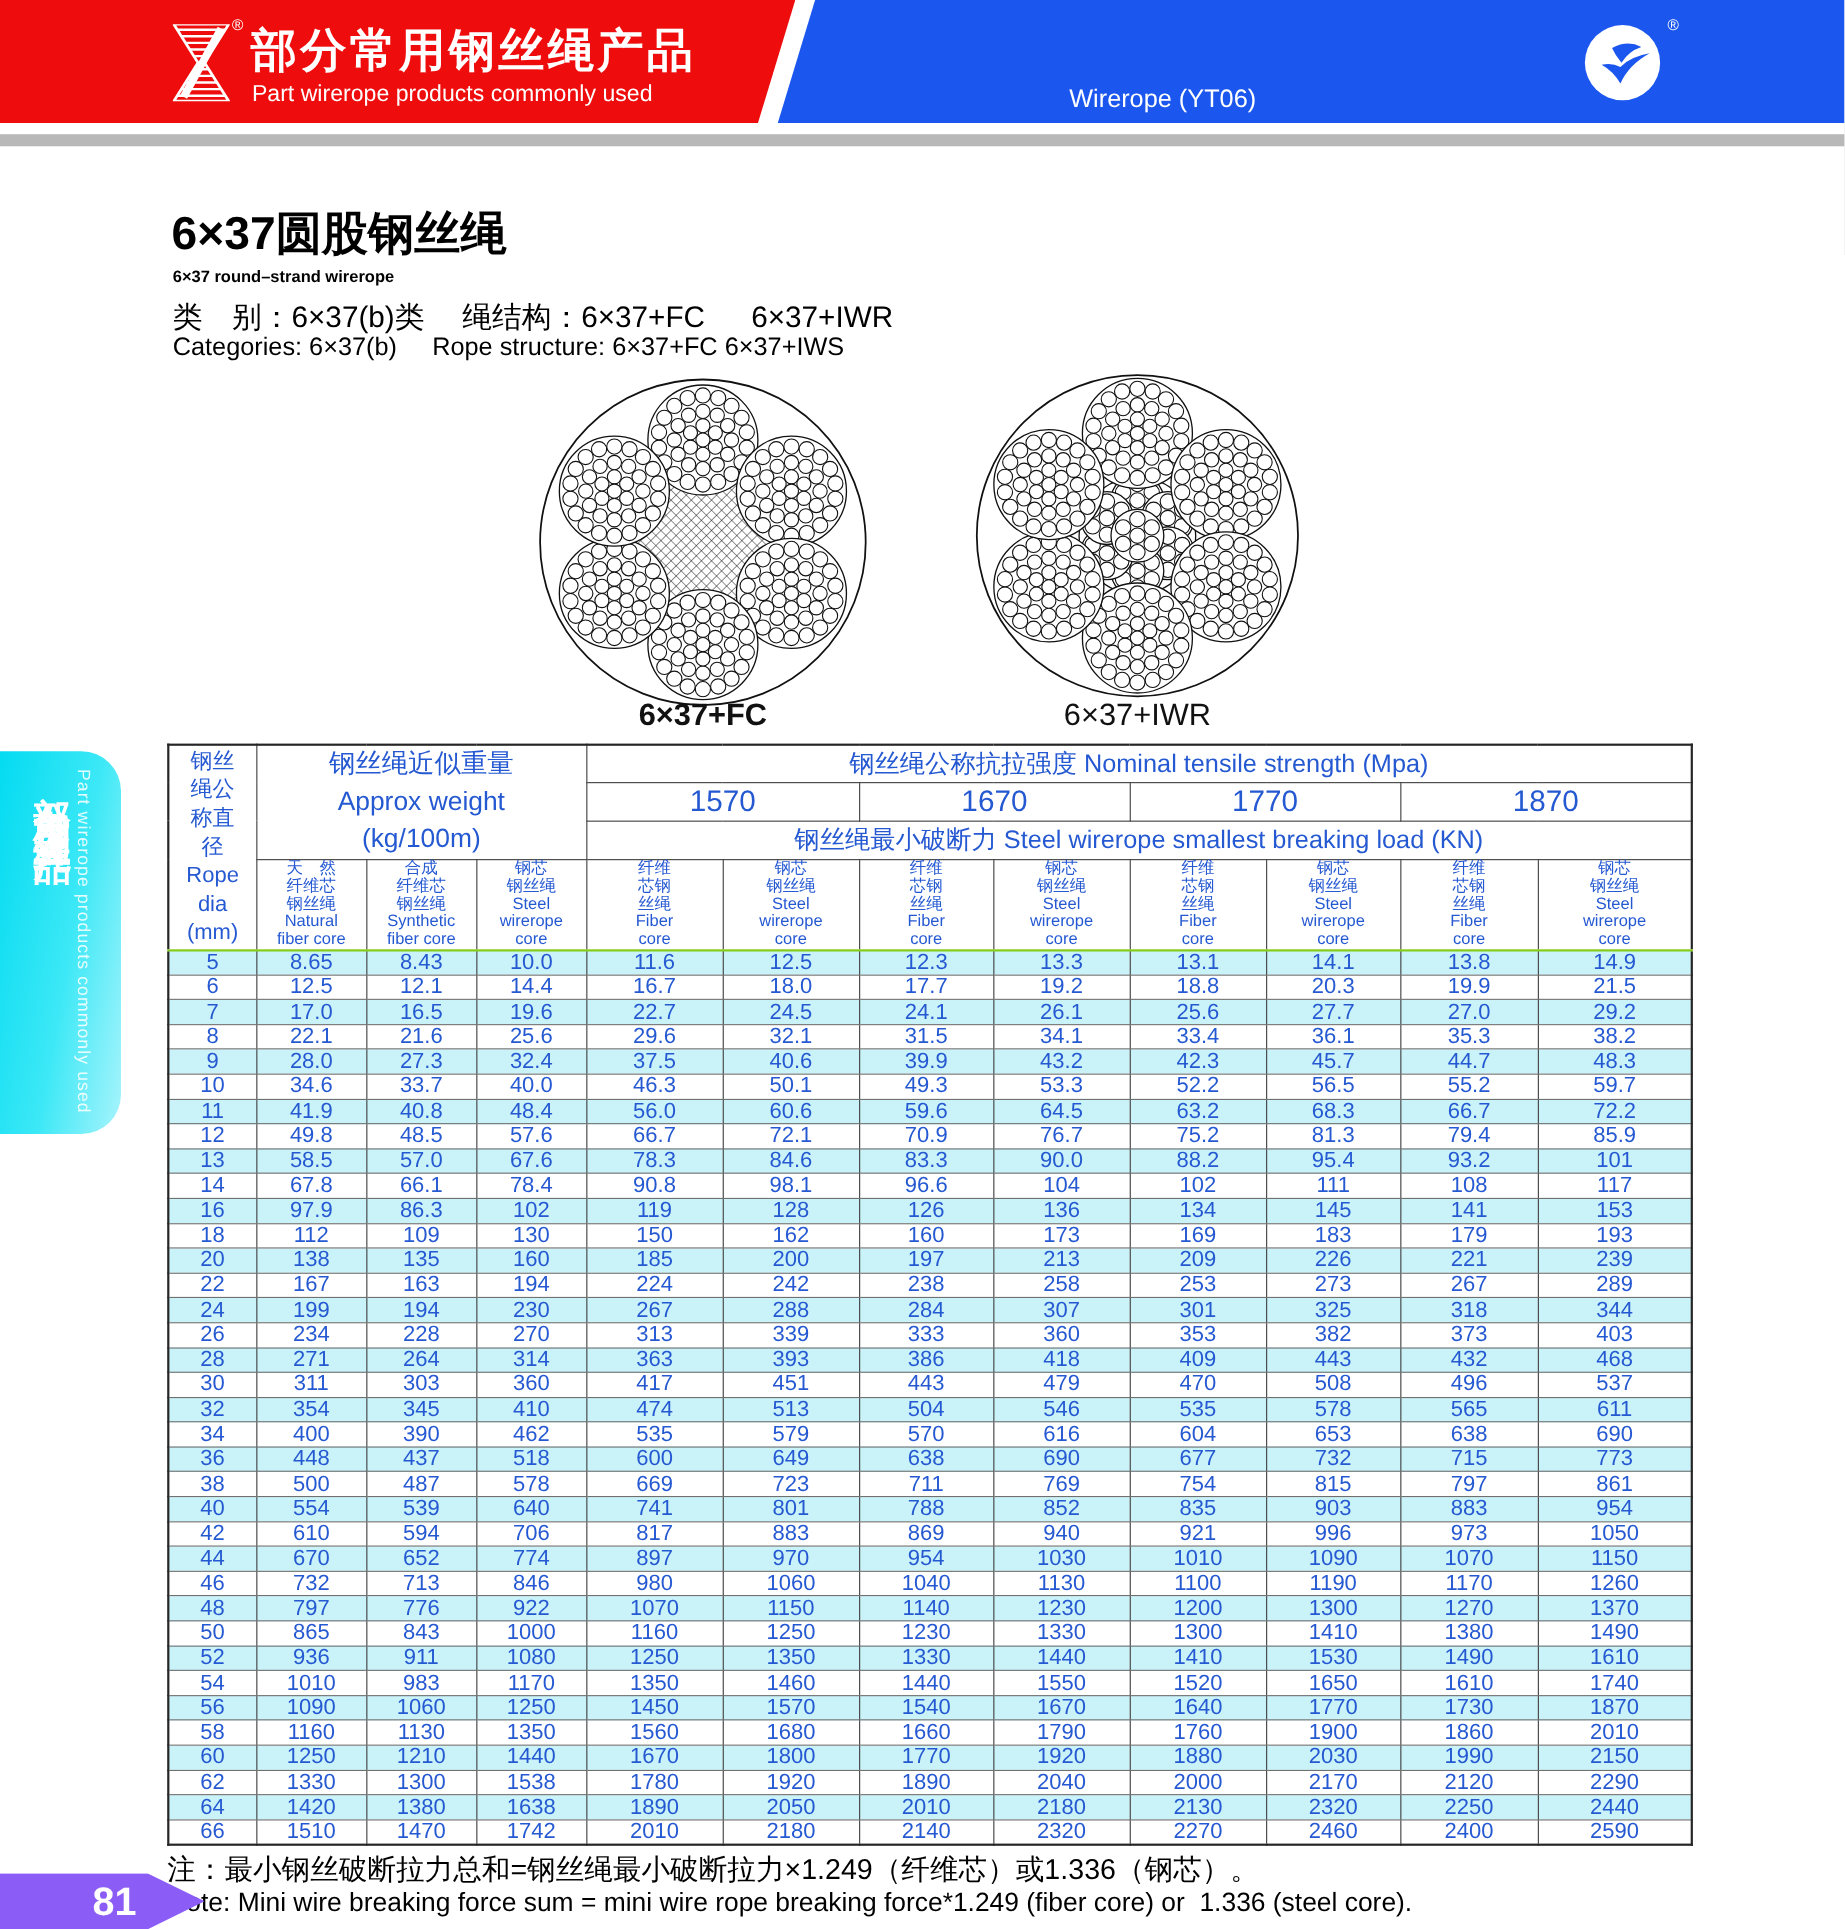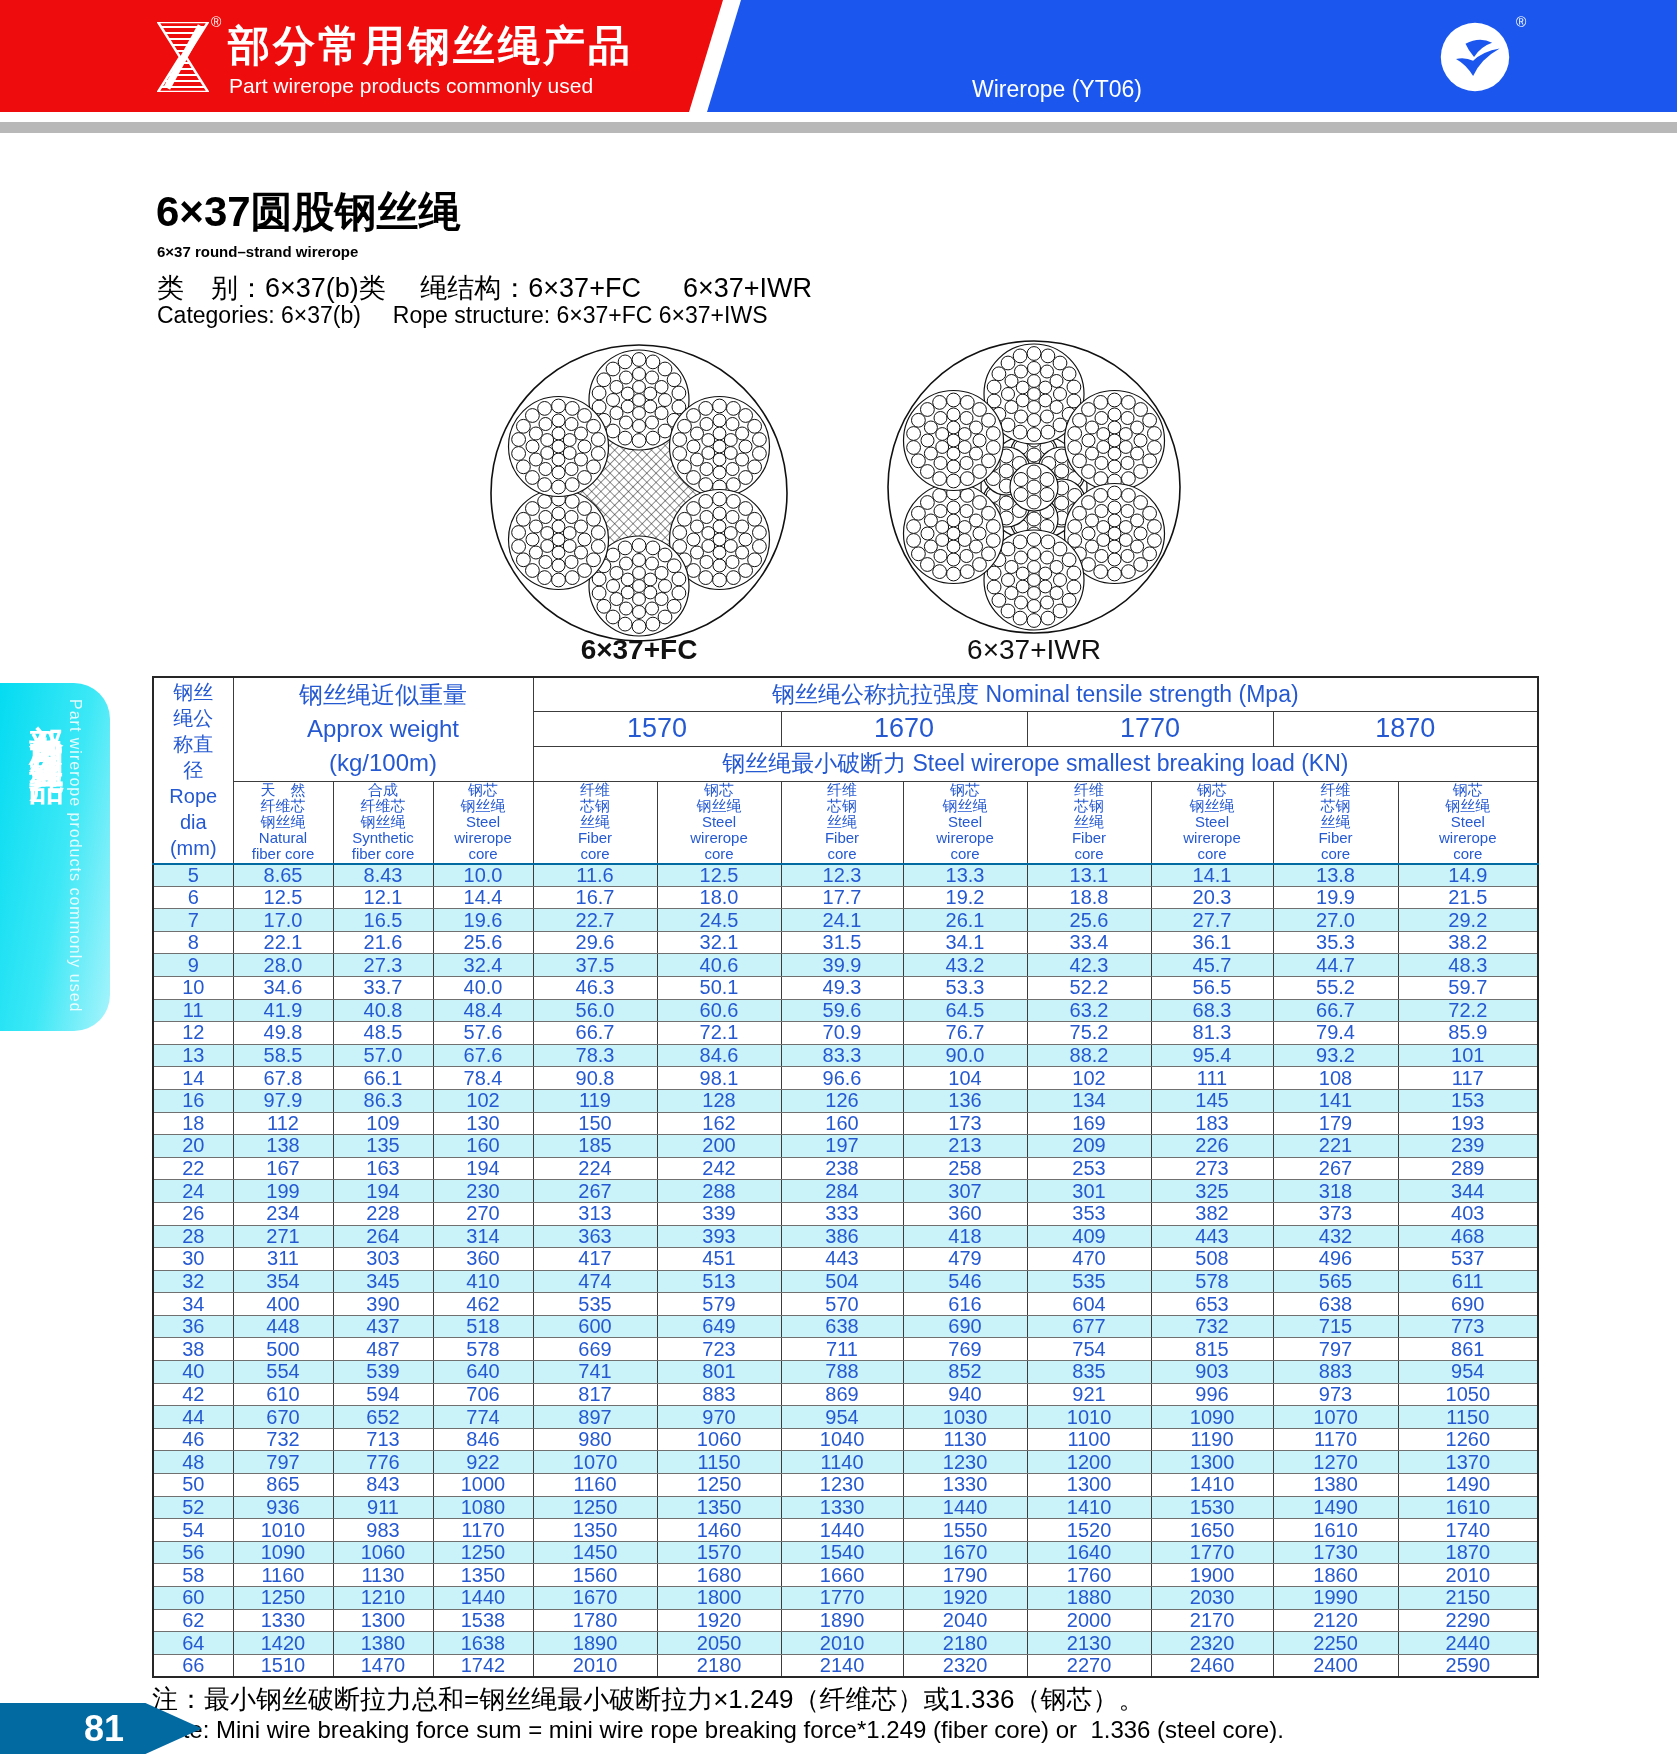--- a/index.html
+++ b/index.html
@@ -37,21 +37,21 @@
   .dlabel-fc  { left:539px; width:200px;font-weight:bold; }
   .dlabel-iwr { left:924px; width:220px; }
 
   
   .table-wrap { position:absolute; left:152px; top:676px; }
   table { border-collapse:collapse; table-layout:fixed; width:1385px; border:2px solid #262626; }
   th,td { padding:0; text-align:center; vertical-align:middle; color:#2559d2; font-weight:normal;
           border-left:1px solid #3c3c3c; border-right:1px solid #3c3c3c;
           border-top:1px solid #707070; border-bottom:1px solid #707070; }
   thead th { border-top:1px solid #3c3c3c; border-bottom:1px solid #3c3c3c; }
-  thead { border-bottom:2px solid #0369a1; }
+  thead { border-bottom:2px solid #84cc16; }
   tr.hr1 { height:34px; } tr.hr2 { height:35px; } tr.hr3 { height:35px; } tr.hr4 { height:82px;margin-left:20px; }
   .th-dia    { font-size:20px; line-height:26px; white-space:pre-line; }
   .th-weight { font-size:24px; line-height:34px; white-space:pre-line; }
   .th-title  { font-size:23px; }
   .th-grade  { font-size:27px; }
   .th-sub    { font-size:15px; line-height:16.2px; white-space:pre-line; }
   tbody tr { height:22.6px; }
   tbody th, tbody td { font-size:20px; line-height:21px; }
   tbody tr:nth-child(odd) { background:#c9f2f9; }
 
@@ -62,22 +62,22 @@
   
   .side-tab { position:absolute; left:0; top:683px; width:110px; height:348px;
               background:linear-gradient(100deg,#04dbf1 0%,#3ce8f6 55%,#a8f4fc 100%);
               border-radius:0 36px 36px 0; }
   .side-zh { position:absolute; left:24px; top:14px; writing-mode:vertical-rl; text-orientation:upright;
              font-size:34px; font-weight:bold; color:#fff; letter-spacing:6px; }
   .side-en { position:absolute; left:66px; top:16px; writing-mode:vertical-rl;
              font-size:16px; color:rgba(255,255,255,0.85); letter-spacing:1px; }
 
   
-  .page-arrow { position:absolute; left:0; top:1703px; width:186px; height:51px; background:#0369a1;
-                clip-path:polygon(0 0, 72% 0, 100% 50%, 72% 100%, 0 100%);padding-left:16px; }
+  .page-arrow { position:absolute; left:0; top:1703px; width:186px; height:51px; background:#8b5cf6;
+                clip-path:polygon(0 0, 72% 0, 100% 50%, 72% 100%, 0 100%); }
   .page-arrow span { position:absolute; left:84px; top:5px; font-size:36px; font-weight:bold; color:#fff; }
 </style>
 </head>
 <body>
 
 <div class="page">
 
   <div class="banner">
     <div class="banner-red"></div>
     <div class="banner-blue"></div>

